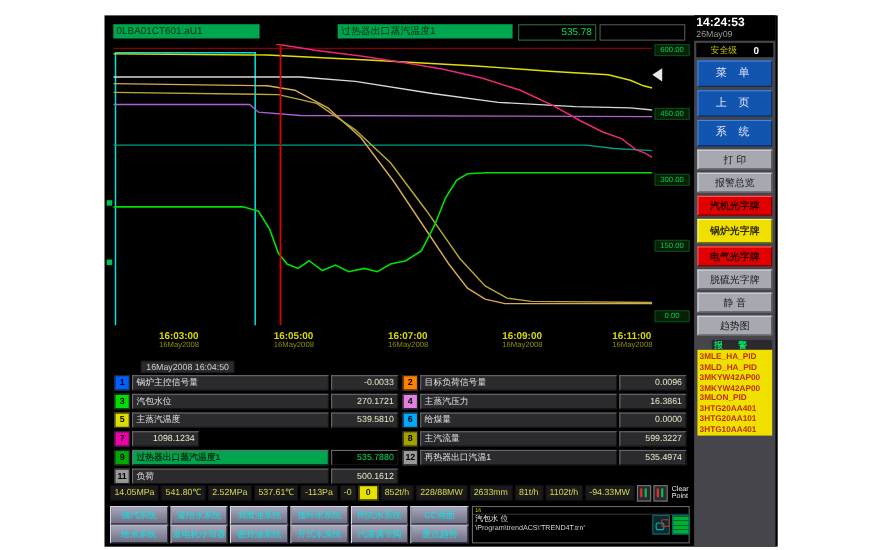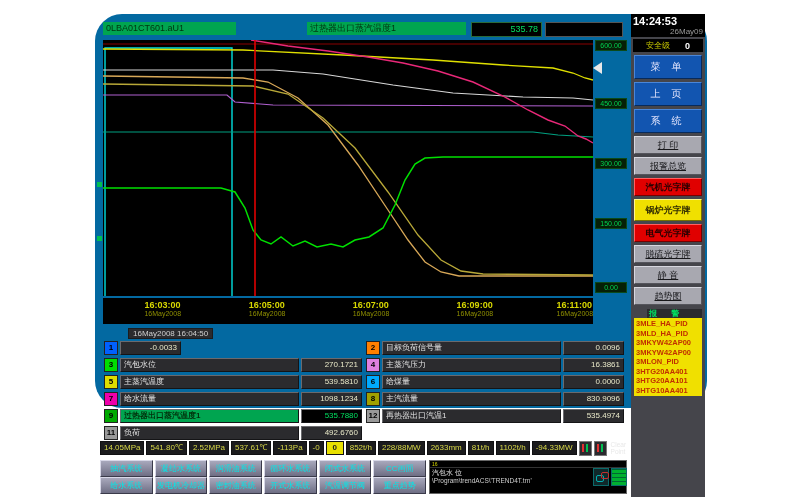--- a/index.html
+++ b/index.html
@@ -1,17 +1,17 @@
 <!DOCTYPE html>
 <html><head>
 <meta charset="utf-8">
 <style>
   html,body{margin:0;padding:0;background:#ffffff;font-family:"Liberation Sans",sans-serif;}
   #stage{position:relative;width:800px;height:500px;background:#ffffff;overflow:hidden;}
-  #appwin{position:absolute;left:95px;top:14px;width:612px;height:394px;background:#0369a1;border-radius:27px;}
+  #appwin{position:absolute;left:95px;top:14px;width:612px;height:483px;background:#000000;}
 
   
   .hdr-box{position:absolute;height:13px;font-size:9px;line-height:13px;}
   #pen-tag{left:8px;top:8px;width:130px;background:#00a550;color:#00330f;padding-left:3px;}
   #pen-name{left:212px;top:8px;width:156px;background:#00a550;color:#00330f;padding-left:3px;}
   #pen-value{left:376px;top:8px;width:66px;background:#000;color:#00e060;text-align:right;padding-right:3px;border:1px solid #2a6a3a;}
   #hdr-extra{left:450px;top:8px;width:76px;background:#000;border:1px solid #555;}
 
   
   #chart{position:absolute;left:8px;top:26px;width:490px;height:256px;background:#000;}
@@ -61,27 +61,27 @@
   #tool-icons{position:absolute;left:498px;top:446px;width:34px;height:34px;display:flex;gap:2px;}
   .icon-btn{width:16px;height:16px;margin-top:8px;background:#10282a;border:1px solid #0a6a6a;position:relative;cursor:pointer;}
   #link-icon::before{content:"";position:absolute;left:2px;top:6px;width:6px;height:5px;border:1.5px solid #00b0b0;border-radius:2px;}
   #link-icon::after{content:"";position:absolute;left:7px;top:3px;width:6px;height:5px;border:1.5px solid #c03030;border-radius:2px;}
   #grid-icon{background:repeating-linear-gradient(0deg,#00b030 0 3px,#063 3px 4px),#063;}
 
   
   #sidebar{position:absolute;left:536px;top:0;width:74px;height:483px;background:#45454b;}
   #clock{background:#000;color:#fff;margin:0;padding:1px 2px;}
   #clock-time{font-size:11px;font-weight:bold;}
-  #clock-date{font-size:8px;color:#9a9a9a;text-align:right;}
+  #clock-date{font-size:8px;color:#9a9a9a;}
   #security{background:#000;margin:2px;height:13px;display:flex;justify-content:space-between;align-items:center;padding:0 13px;}
   #security .lbl{color:#c8c800;font-size:8px;}
   #security .val{color:#fff;font-size:9px;font-weight:bold;}
   .sb-btn{margin:3px 3px 0 3px;text-align:center;cursor:pointer;overflow:hidden;white-space:nowrap;}
   .sb-btn.blue{height:22px;line-height:22px;background:#1255b0;color:#e8e8ff;font-size:10px;letter-spacing:4px;border:1px solid #4a86d8;border-right-color:#082a5a;border-bottom-color:#082a5a;}
-  .sb-btn.gray{height:16px;line-height:16px;background:#a8a8b0;color:#17171a;font-size:9px;border:1px solid #d8d8e0;border-right-color:#55555c;border-bottom-color:#55555c;text-decoration:underline;}
+  .sb-btn.gray{height:16px;line-height:16px;background:#a8a8b0;color:#17171a;font-size:9px;border:1px solid #d8d8e0;border-right-color:#55555c;border-bottom-color:#55555c;}
   .sb-btn.red{height:16px;line-height:16px;background:#e00000;color:#2a0000;font-size:9px;font-weight:bold;border:1px solid #ff6060;border-right-color:#700;border-bottom-color:#700;}
   .sb-btn.yellow{height:20px;line-height:20px;background:#f0e000;color:#332f00;font-size:9px;font-weight:bold;border:1px solid #fff890;border-right-color:#767000;border-bottom-color:#767000;}
   #alarm-hdr{margin:4px 3px 0 16px;height:9px;line-height:9px;color:#00e060;font-size:8px;font-weight:bold;letter-spacing:6px;padding-left:2px;background:#2a2a2e;}
   #alarm-red{margin:2px 3px 0 3px;background:#e00000;padding:1px 2px;}
   #alarm-red .al{color:#6a0000;font-size:7.5px;line-height:9px;font-weight:bold;white-space:nowrap;overflow:hidden;}
   #alarm-yellow{margin:0 3px;background:#f0e000;padding:1px 2px;}
   #alarm-yellow .al{color:#c03000;font-size:7.5px;line-height:9.5px;font-weight:bold;white-space:nowrap;overflow:hidden;}
 </style>
 </head>
 <body>
@@ -141,46 +141,46 @@
           <div class="t">16:11:00</div>
           <div class="d">16May2008</div>
         </div>
       </div>
 
     <div id="legend">
       <div id="legend-ts">16May2008  16:04:50</div>
       <div class="leg-col" id="legend-left">
           <div class="leg-row">
             <span class="leg-chip" style="background: rgb(0, 96, 255);">1</span>
+            <span class="leg-label">锅炉主控信号量</span>
             <span class="leg-value">-0.0033</span>
           </div>
           <div class="leg-row">
             <span class="leg-chip" style="background: rgb(0, 221, 0);">3</span>
             <span class="leg-label">汽包水位</span>
             <span class="leg-value">270.1721</span>
           </div>
           <div class="leg-row">
             <span class="leg-chip" style="background: rgb(221, 221, 0);">5</span>
             <span class="leg-label">主蒸汽温度</span>
             <span class="leg-value">539.5810</span>
           </div>
           <div class="leg-row">
             <span class="leg-chip" style="background: rgb(238, 0, 170);">7</span>
-            <span class="leg-label">给水流量</span>
             <span class="leg-value">1098.1234</span>
           </div>
           <div class="leg-row hl">
             <span class="leg-chip" style="background: rgb(0, 170, 0);">9</span>
             <span class="leg-label">过热器出口蒸汽温度1</span>
             <span class="leg-value">535.7880</span>
           </div>
           <div class="leg-row">
             <span class="leg-chip" style="background: rgb(153, 153, 153);">11</span>
             <span class="leg-label">负荷</span>
-            <span class="leg-value">492.6760</span>
+            <span class="leg-value">500.1612</span>
           </div>
         </div>
       <div class="leg-col" id="legend-right">
           <div class="leg-row">
             <span class="leg-chip" style="background: rgb(255, 128, 0);">2</span>
             <span class="leg-label">目标负荷信号量</span>
             <span class="leg-value">0.0096</span>
           </div>
           <div class="leg-row">
             <span class="leg-chip" style="background: rgb(224, 128, 224);">4</span>
@@ -188,21 +188,21 @@
             <span class="leg-value">16.3861</span>
           </div>
           <div class="leg-row">
             <span class="leg-chip" style="background: rgb(0, 170, 255);">6</span>
             <span class="leg-label">给煤量</span>
             <span class="leg-value">0.0000</span>
           </div>
           <div class="leg-row">
             <span class="leg-chip" style="background: rgb(160, 160, 0);">8</span>
             <span class="leg-label">主汽流量</span>
-            <span class="leg-value">830.9096</span>
+            <span class="leg-value">599.3227</span>
           </div>
           <div class="leg-row">
             <span class="leg-chip" style="background: rgb(153, 153, 153);">12</span>
             <span class="leg-label">再热器出口汽温1</span>
             <span class="leg-value">535.4974</span>
           </div>
         </div>
     </div>
 
     <div id="status">

